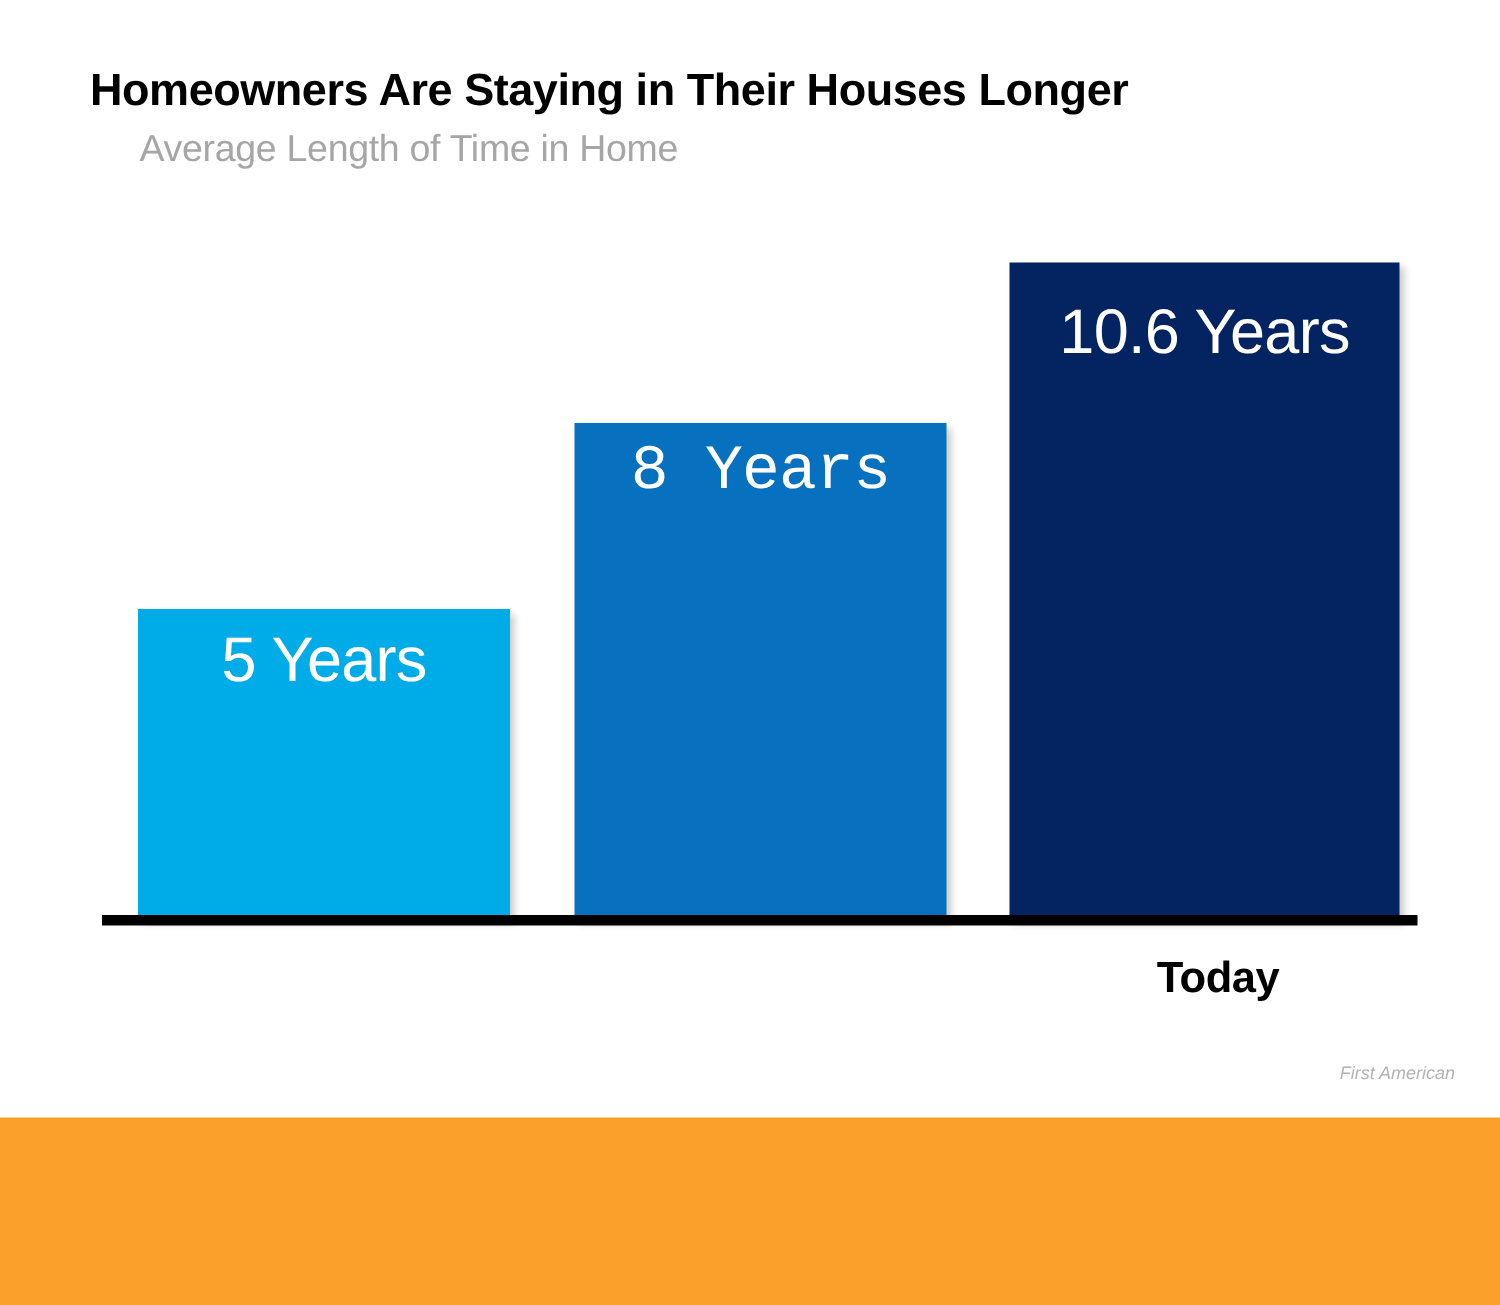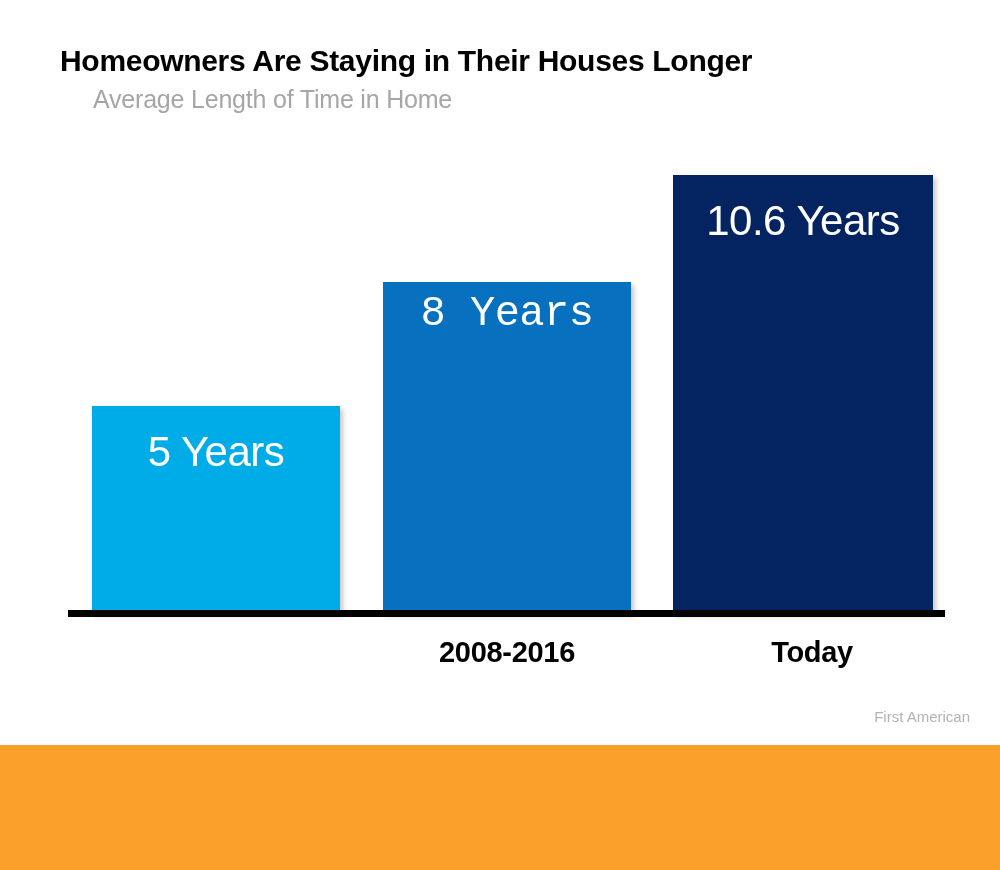--- a/index.html
+++ b/index.html
@@ -51,56 +51,56 @@
     text-align:center;
     font-size:29px;
     font-weight:bold;
     color:#000000;
     letter-spacing:-0.3px;
     white-space:nowrap;
   }
   #source-note {
     position:absolute;
     right:30px; top:708px;
-    font-size:15px;
+    font-size:12px;
     color:#b3b3b3;
     white-space:nowrap;
+    font-style:italic;
   }
 
   
   #footer {
     position:absolute; left:0; top:745px; width:1000px; height:125px;
     background:#fca02c;
   }
 </style>
 </head>
 <body>
 
 <div id="header">
   <div id="chart-title">Homeowners Are Staying in Their Houses Longer</div>
   <div id="chart-subtitle">Average Length of Time in Home</div>
 </div>
 
 <div id="plot">
 
   <div class="bar" id="bar-0" style="left: 92px; width: 248px; height: 207px; top: 406px; background: rgb(0, 172, 232);">
-    <div class="bar-value" id="bar-value-0" style="top: 22px;">5 Years</div>
+    <div class="bar-value" id="bar-value-0" style="top: 10px;">5 Years</div>
   </div>
 
   <div class="bar" id="bar-1" style="left: 383px; width: 248px; height: 331px; top: 282px; background: rgb(7, 112, 191);">
     <div class="bar-value" id="bar-value-1" style="top: 8px; font-family: Liberation Mono, monospace;">8 Years</div>
   </div>
 
   <div class="bar" id="bar-2" style="left: 673px; width: 260px; height: 438px; top: 175px; background: rgb(3, 35, 97);">
     <div class="bar-value" id="bar-value-2" style="top: 22px;">10.6 Years</div>
   </div>
 
   <div id="axis-line"></div>
 
-  <div class="cat-label" id="cat-1" style="left: 383px; width: 248px;">2008-2016</div>
   <div class="cat-label" id="cat-2" style="left: 688px; width: 248px;">Today</div>
 
   <div id="source-note">First American</div>
 </div>
 
 <div id="footer">
 
   
 
   

